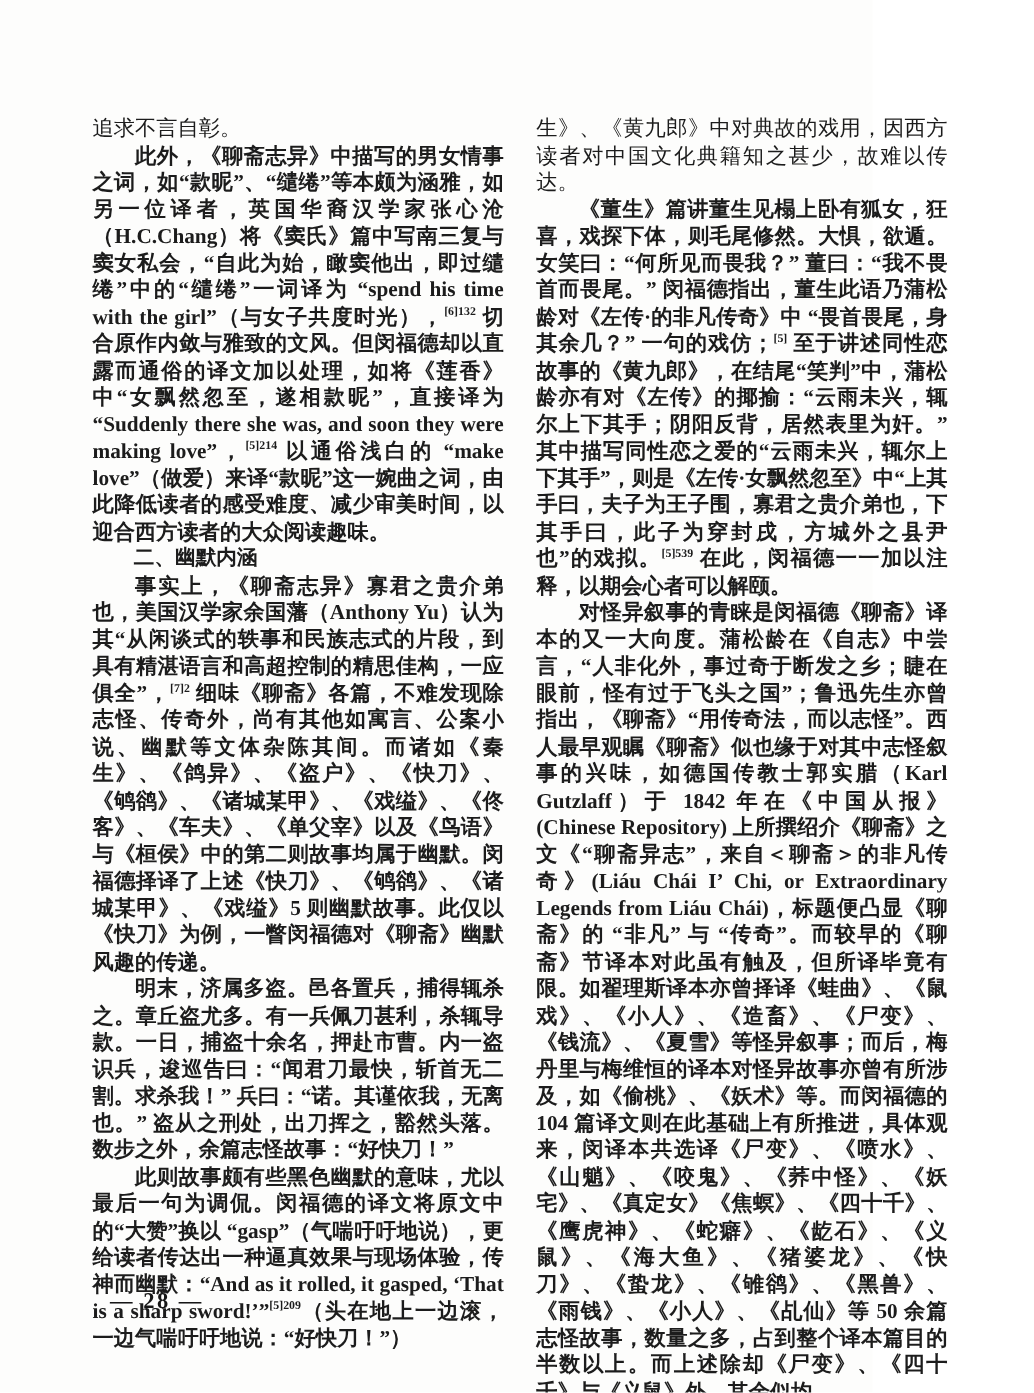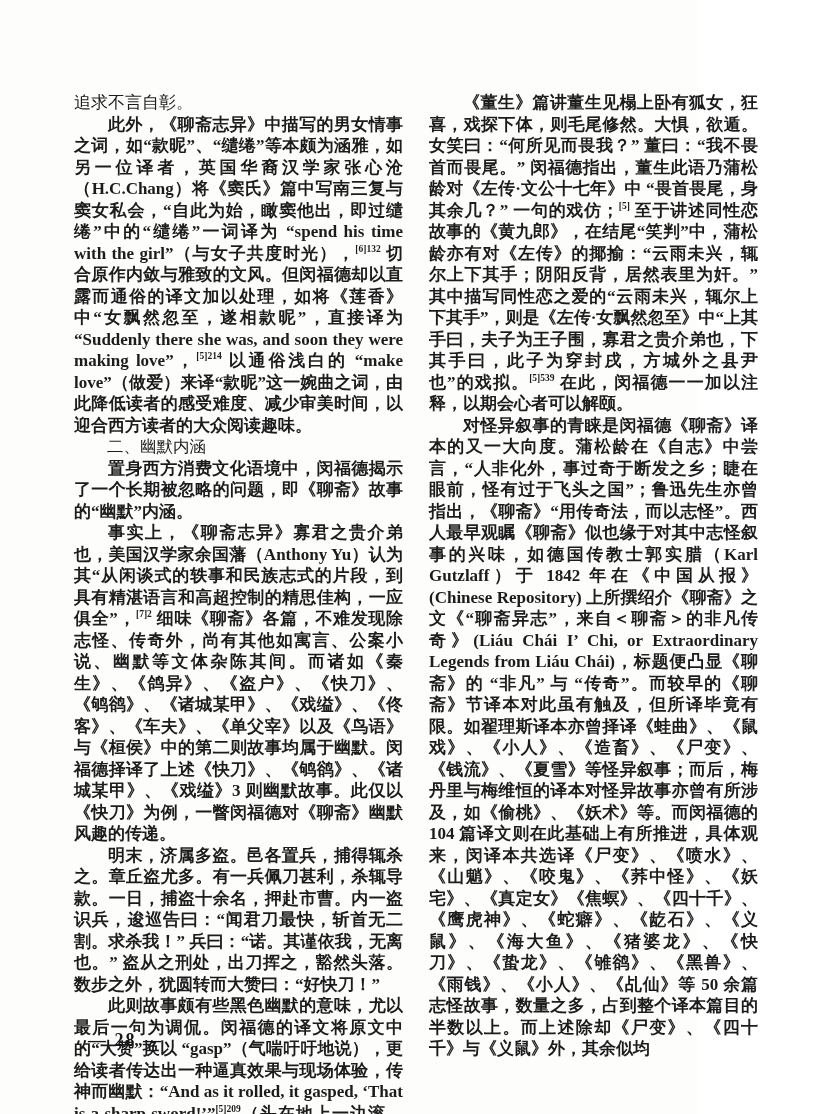--- a/index.html
+++ b/index.html
@@ -37,21 +37,21 @@
   }
   .col p {
     margin: 0;
     padding: 0;
   }
   .col p.indent {
     text-indent: 2em;
     font-weight: bold;
   }
   .col p.heading {
-    font-weight: 400;
+    font-weight: 700;
     text-indent: 2em;
     font-family: "Liberation Sans", "DejaVu Sans", sans-serif;
     font-size: 16.5px;
   }
   .col sup {
     font-size: 9.5px;
     line-height: 0;
     vertical-align: super;
   }
   .footer {
@@ -66,24 +66,24 @@
 </style>
 </head>
 <body>
 
 <div class="page">
   <div class="columns">
     <div class="col">
         <p class=""><span>追求不言自彰。</span></p>
         <p class="indent"><span>此外，《聊斋志异》中描写的男女情事之词，如“款昵”、“缱绻”等本颇为涵雅，如另一位译者，英国华裔汉学家张心沧（H.C.Chang）将《窦氏》篇中写南三复与窦女私会，“自此为始，瞰窦他出，即过缱绻”中的“缱绻”一词译为 “spend his time with the girl”（与女子共度时光），</span><sup>[6]132</sup><span> 切合原作内敛与雅致的文风。但闵福德却以直露而通俗的译文加以处理，如将《莲香》中“女飘然忽至，遂相款昵”，直接译为 “Suddenly there she was, and soon they were making love”，</span><sup>[5]214</sup><span> 以通俗浅白的 “make love”（做爱）来译“款昵”这一婉曲之词，由此降低读者的感受难度、减少审美时间，以迎合西方读者的大众阅读趣味。</span></p>
         <p class="heading indent"><span>二、幽默内涵</span></p>
-        <p class="indent"><span>置身西方消费文化语境中，闵福德揭示了一个长期被忽略的问题，即《聊斋》故事的“幽默”内涵。</span></p>
-        <p class="indent"><span>事实上，《聊斋志异》寡君之贵介弟也，美国汉学家余国藩（Anthony Yu）认为其“从闲谈式的轶事和民族志式的片段，到具有精湛语言和高超控制的精思佳构，一应俱全”，</span><sup>[7]2</sup><span> 细味《聊斋》各篇，不难发现除志怪、传奇外，尚有其他如寓言、公案小说、幽默等文体杂陈其间。而诸如《秦生》、《鸽异》、《盗户》、《快刀》、《鸲鹆》、《诸城某甲》、《戏缢》、《佟客》、《车夫》、《单父宰》以及《鸟语》与《桓侯》中的第二则故事均属于幽默。闵福德择译了上述《快刀》、《鸲鹆》、《诸城某甲》、《戏缢》3 则幽默故事。此仅以《快刀》为例，一瞥闵福德对《聊斋》幽默风趣的传递。</span></p>
-        <p class="indent"><span>明末，济属多盗。邑各置兵，捕得辄杀之。章丘盗尤多。有一兵佩刀甚利，杀辄导款。一日，捕盗十余名，押赴市曹。内一盗识兵，逡巡告曰：“闻君刀最快，斩首无二割。求杀我！” 兵曰：“诺。其谨依我，无离也。” 盗从之刑处，出刀挥之，豁然头落。数步之外，犹圆转而大赞曰：“好快刀！”</span></p>
+        <p class="indent"><span>事实上，《聊斋志异》寡君之贵介弟也，美国汉学家余国藩（Anthony Yu）认为其“从闲谈式的轶事和民族志式的片段，到具有精湛语言和高超控制的精思佳构，一应俱全”，</span><sup>[7]2</sup><span> 细味《聊斋》各篇，不难发现除志怪、传奇外，尚有其他如寓言、公案小说、幽默等文体杂陈其间。而诸如《秦生》、《鸽异》、《盗户》、《快刀》、《鸲鹆》、《诸城某甲》、《戏缢》、《佟客》、《车夫》、《单父宰》以及《鸟语》与《桓侯》中的第二则故事均属于幽默。闵福德择译了上述《快刀》、《鸲鹆》、《诸城某甲》、《戏缢》5 则幽默故事。此仅以《快刀》为例，一瞥闵福德对《聊斋》幽默风趣的传递。</span></p>
+        <p class="indent"><span>明末，济属多盗。邑各置兵，捕得辄杀之。章丘盗尤多。有一兵佩刀甚利，杀辄导款。一日，捕盗十余名，押赴市曹。内一盗识兵，逡巡告曰：“闻君刀最快，斩首无二割。求杀我！” 兵曰：“诺。其谨依我，无离也。” 盗从之刑处，出刀挥之，豁然头落。数步之外，余篇志怪故事：“好快刀！”</span></p>
         <p class="indent"><span>此则故事颇有些黑色幽默的意味，尤以最后一句为调侃。闵福德的译文将原文中的“大赞”换以 “gasp”（气喘吁吁地说），更给读者传达出一种逼真效果与现场体验，传神而幽默：“And as it rolled, it gasped, ‘That is a sharp sword!’”</span><sup>[5]209</sup><span>（头在地上一边滚，一边气喘吁吁地说：“好快刀！”）</span></p>
       </div>
     <div class="col">
-        <p class="indent"><span>《董生》篇讲董生见榻上卧有狐女，狂喜，戏探下体，则毛尾修然。大惧，欲遁。女笑曰：“何所见而畏我？” 董曰：“我不畏首而畏尾。” 闵福德指出，董生此语乃蒲松龄对《左传·文公十七年》中 “畏首畏尾，身其余几？” 一句的戏仿；</span><sup>[5]</sup><span> 至于讲述同性恋故事的《黄九郎》，在结尾“笑判”中，蒲松龄亦有对《左传》的揶揄：“云雨未兴，辄尔上下其手；阴阳反背，居然表里为奸。” 其中描写同性恋之爱的“云雨未兴，辄尔上下其手”，则是《左传·女飘然忽至》中“上其手曰，夫子为王子围，寡君之贵介弟也，下其手曰，此子为穿封戌，方城外之县尹也”的戏拟。</span><sup>[5]539</sup><span> 在此，闵福德一一加以注释，以期会心者可以解颐。</span></p>
+        <p class=""><span>生》、《黄九郎》中对典故的戏用，因西方读者对中国文化典籍知之甚少，故难以传达。</span></p>
+        <p class="indent"><span>《董生》篇讲董生见榻上卧有狐女，狂喜，戏探下体，则毛尾修然。大惧，欲遁。女笑曰：“何所见而畏我？” 董曰：“我不畏首而畏尾。” 闵福德指出，董生此语乃蒲松龄对《左传·的非凡传奇》中 “畏首畏尾，身其余几？” 一句的戏仿；</span><sup>[5]</sup><span> 至于讲述同性恋故事的《黄九郎》，在结尾“笑判”中，蒲松龄亦有对《左传》的揶揄：“云雨未兴，辄尔上下其手；阴阳反背，居然表里为奸。” 其中描写同性恋之爱的“云雨未兴，辄尔上下其手”，则是《左传·女飘然忽至》中“上其手曰，夫子为王子围，寡君之贵介弟也，下其手曰，此子为穿封戌，方城外之县尹也”的戏拟。</span><sup>[5]539</sup><span> 在此，闵福德一一加以注释，以期会心者可以解颐。</span></p>
         <p class="indent"><span>对怪异叙事的青睐是闵福德《聊斋》译本的又一大向度。蒲松龄在《自志》中尝言，“人非化外，事过奇于断发之乡；睫在眼前，怪有过于飞头之国”；鲁迅先生亦曾指出，《聊斋》“用传奇法，而以志怪”。西人最早观瞩《聊斋》似也缘于对其中志怪叙事的兴味，如德国传教士郭实腊（Karl Gutzlaff）于 1842 年在《中国从报》(Chinese Repository) 上所撰绍介《聊斋》之文《“聊斋异志”，来自＜聊斋＞的非凡传奇》(Liáu Chái I’ Chi, or Extraordinary Legends from Liáu Chái)，标题便凸显《聊斋》的 “非凡” 与 “传奇”。而较早的《聊斋》节译本对此虽有触及，但所译毕竟有限。如翟理斯译本亦曾择译《蛙曲》、《鼠戏》、《小人》、《造畜》、《尸变》、《钱流》、《夏雪》等怪异叙事；而后，梅丹里与梅维恒的译本对怪异故事亦曾有所涉及，如《偷桃》、《妖术》等。而闵福德的 104 篇译文则在此基础上有所推进，具体观来，闵译本共选译《尸变》、《喷水》、《山魈》、《咬鬼》、《荞中怪》、《妖宅》、《真定女》《焦螟》、《四十千》、《鹰虎神》、《蛇癖》、《龁石》、《义鼠》、《海大鱼》、《猪婆龙》、《快刀》、《蛰龙》、《雊鹆》、《黑兽》、《雨钱》、《小人》、《乩仙》等 50 余篇志怪故事，数量之多，占到整个译本篇目的半数以上。而上述除却《尸变》、《四十千》与《义鼠》外，其余似均</span></p>
       </div>
   </div>
   <div class="footer">— 28 —</div>
 </div>
 
 </body></html>

